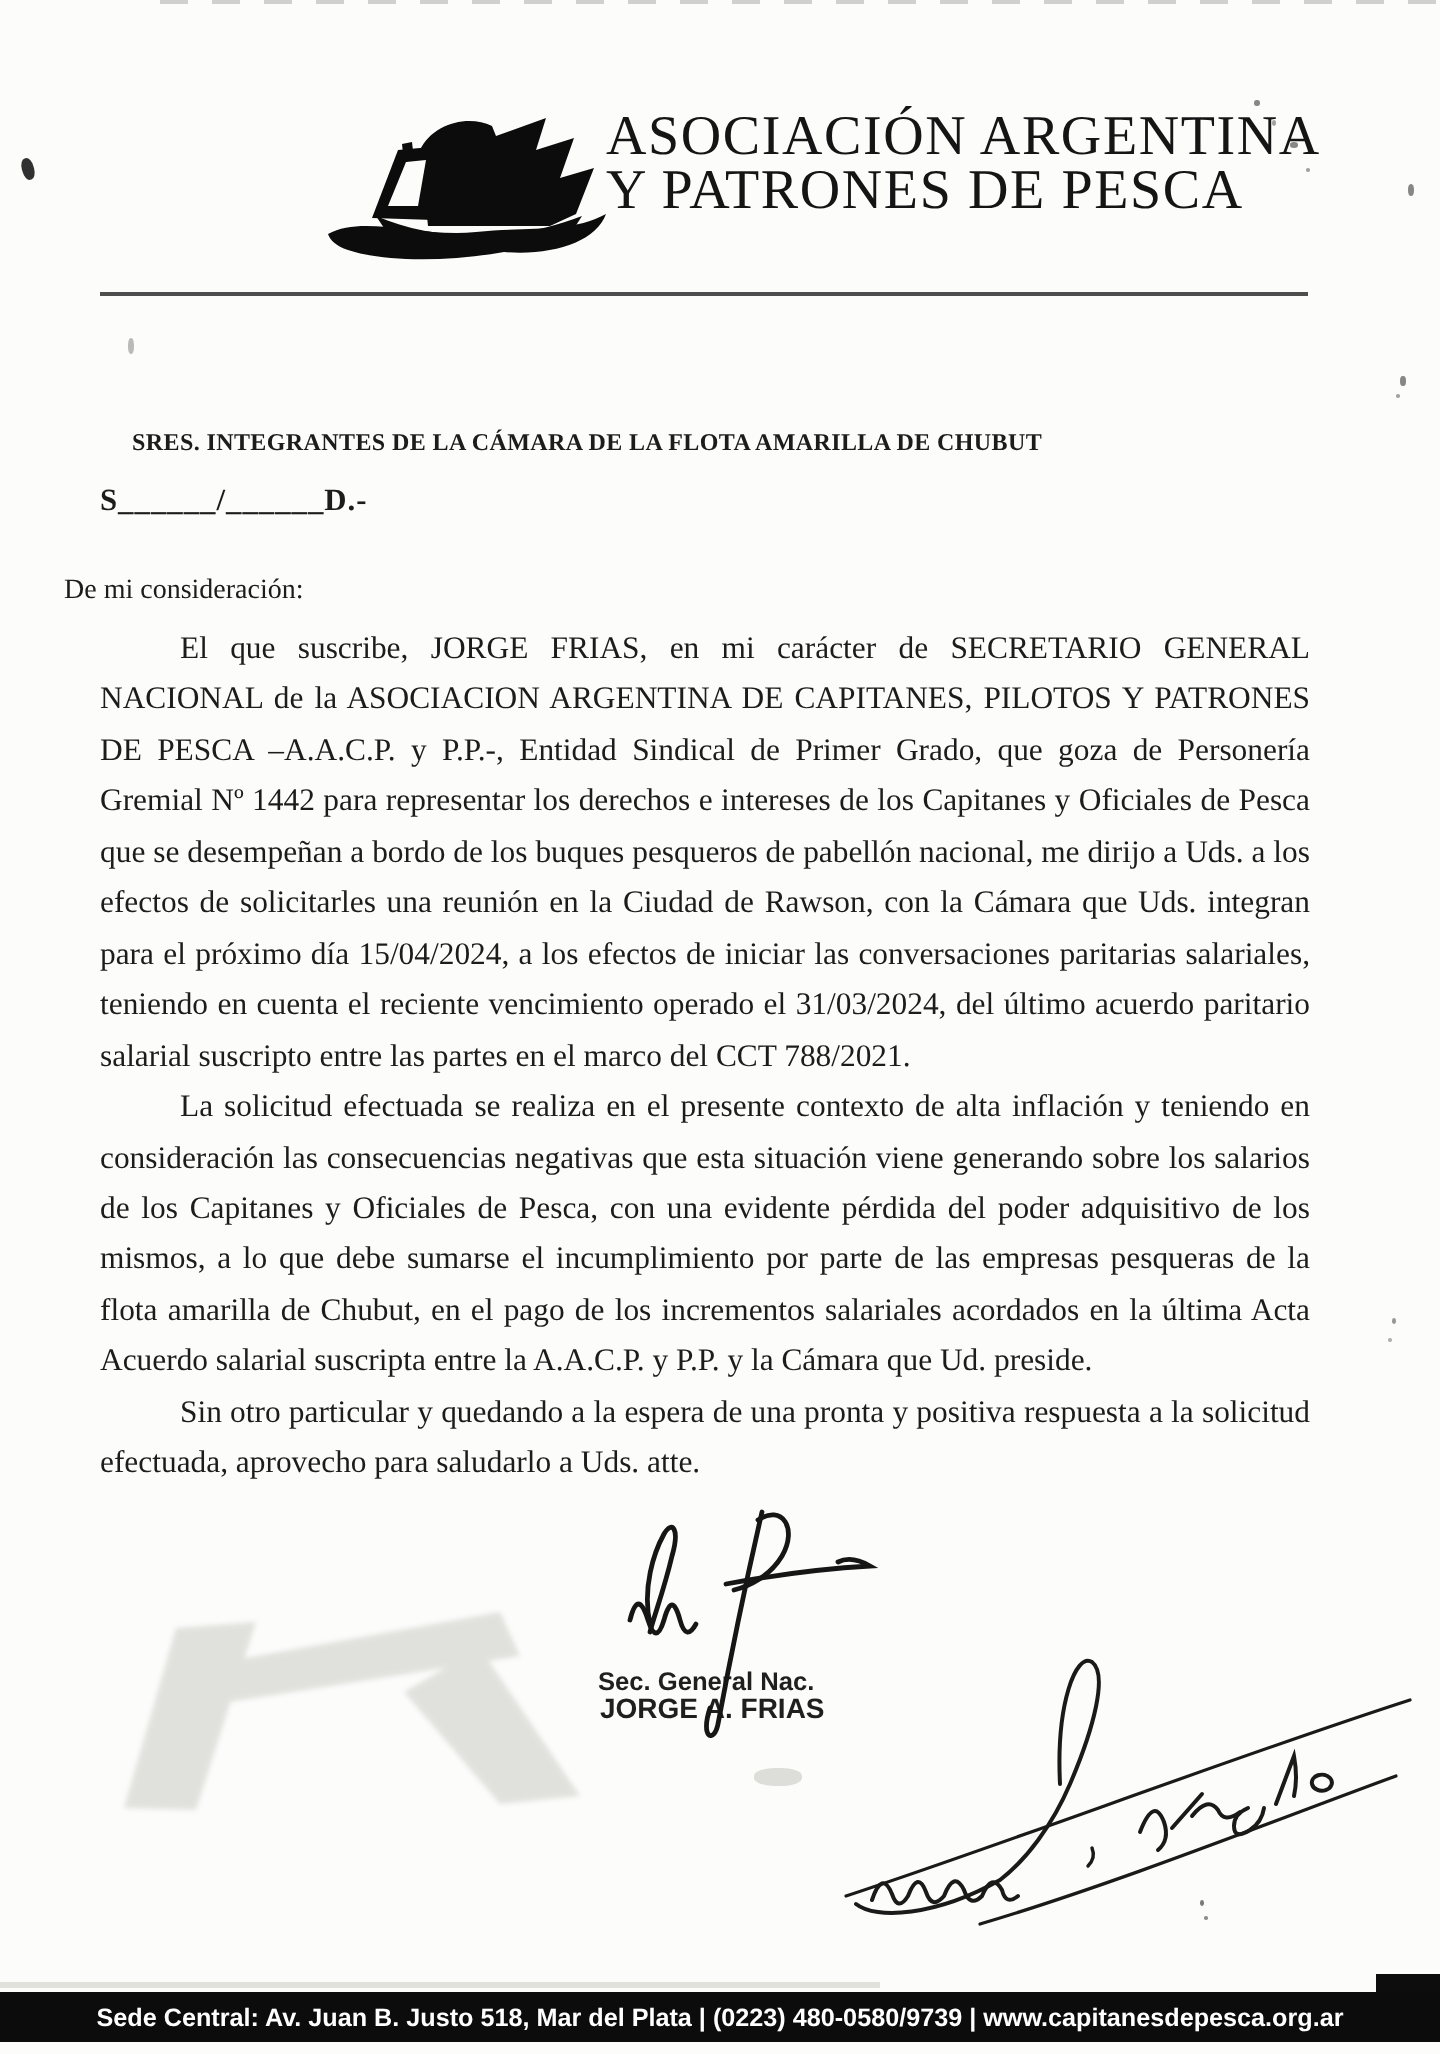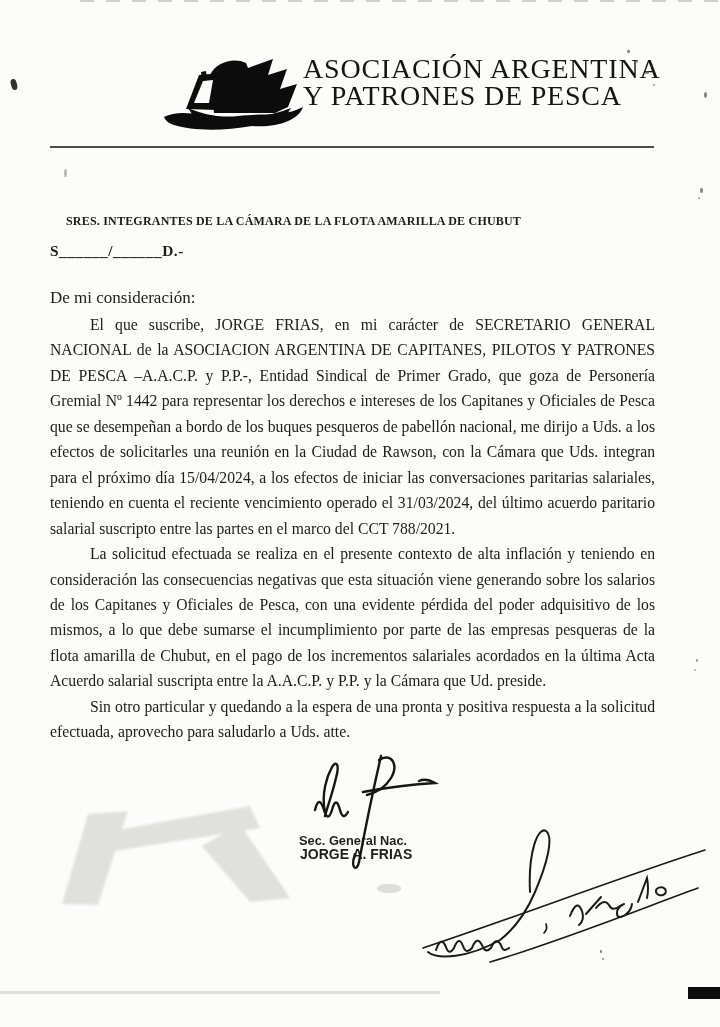--- a/index.html
+++ b/index.html
@@ -7,21 +7,21 @@
         font-family:"Liberation Serif",serif;color:#1c1c1c;overflow:hidden;}
   
   .logo{position:absolute;left:158px;top:50px;width:152px;height:92px;}
   .org{position:absolute;left:303px;top:55px;font-size:28px;line-height:27px;
        letter-spacing:.8px;color:#151515;white-space:nowrap;}
   .rule{position:absolute;left:50px;top:146px;width:604px;height:2px;background:#4e4e4e;}
   
   .date{position:absolute;top:162px;left:360px;width:290px;text-align:right;font-size:15.8px;}
   .addr1{position:absolute;left:50px;top:214px;font-size:12px;font-weight:bold;letter-spacing:.2px;white-space:nowrap;margin-left:16px;}
   .addr2{position:absolute;left:50px;top:242px;font-size:15.4px;font-weight:bold;letter-spacing:.5px;}
-  .salut{position:absolute;left:50px;top:288px;font-size:17px;}
+  .salut{position:absolute;left:32px;top:288px;font-size:14px;}
   .body{position:absolute;left:50px;top:312px;width:605px;font-size:15.7px;line-height:25.45px;text-align:justify;}
   .body p{margin:0;text-indent:40px;}
   .b{font-weight:normal;}
   
   .sig1{position:absolute;left:295px;top:750px;width:160px;height:125px;z-index:4;}
   .signame{position:absolute;left:300px;top:818px;font-size:14px;font-weight:bold;
            font-family:"Liberation Sans",sans-serif;color:#1f1f1f;z-index:3;white-space:nowrap;margin-top:28px;}
   .sigtitle{position:absolute;left:299px;top:833px;font-size:12.8px;font-weight:bold;
             font-family:"Liberation Sans",sans-serif;color:#1f1f1f;z-index:3;white-space:nowrap;}
   .sig2{position:absolute;left:408px;top:820px;width:306px;height:152px;z-index:4;}
@@ -104,20 +104,23 @@
       <path d="M162,96 q7,-18 12,-5 q3,9 -3,14"></path>
       <path d="M178,94 l15,-17 m-5,11 q8,-10 13,-3 q3,7 11,1"></path>
       <path d="M216,84 q-7,3 -7,9 q0,7 8,2 q6,-4 7,-11"></path>
       <path d="M230,82 l9,-24 q2,11 0,20"></path>
       <path d="M248,72 a5,4 0 1,0 9,-3 a5,4 0 0,0 -9,3"></path>
     </svg>
   </div>
 
   <div class="smear"></div>
   <div class="footstep"></div>
+  <footer class="footer" style="background: rgb(12, 12, 12); color: rgb(255, 255, 255);">
+    <span>Sede Central: Av. Juan B. Justo 518, Mar del Plata | (0223) 480-0580/9739 | www.capitanesdepesca.org.ar</span>
+  </footer>
 
   <div class="artifact" style="left:11px;top:79px;width:6px;height:11px;background:#1b1b1b;opacity:.9;transform:rotate(-15deg)"></div>
   <div class="artifact" style="left:64px;top:169px;width:3px;height:8px;background:#8e8e8e;opacity:.6"></div>
   <div class="artifact" style="left:627px;top:50px;width:3px;height:3px;background:#555;opacity:.7"></div>
   <div class="artifact" style="left:636px;top:60px;width:2px;height:3px;background:#666;opacity:.6"></div>
   <div class="artifact" style="left:645px;top:71px;width:4px;height:3px;background:#555;opacity:.7"></div>
   <div class="artifact" style="left:653px;top:84px;width:2px;height:2px;background:#666;opacity:.6"></div>
   <div class="artifact" style="left:704px;top:92px;width:3px;height:6px;background:#555;opacity:.7"></div>
   <div class="artifact" style="left:700px;top:188px;width:3px;height:5px;background:#555;opacity:.7"></div>
   <div class="artifact" style="left:698px;top:197px;width:2px;height:2px;background:#666;opacity:.6"></div>

